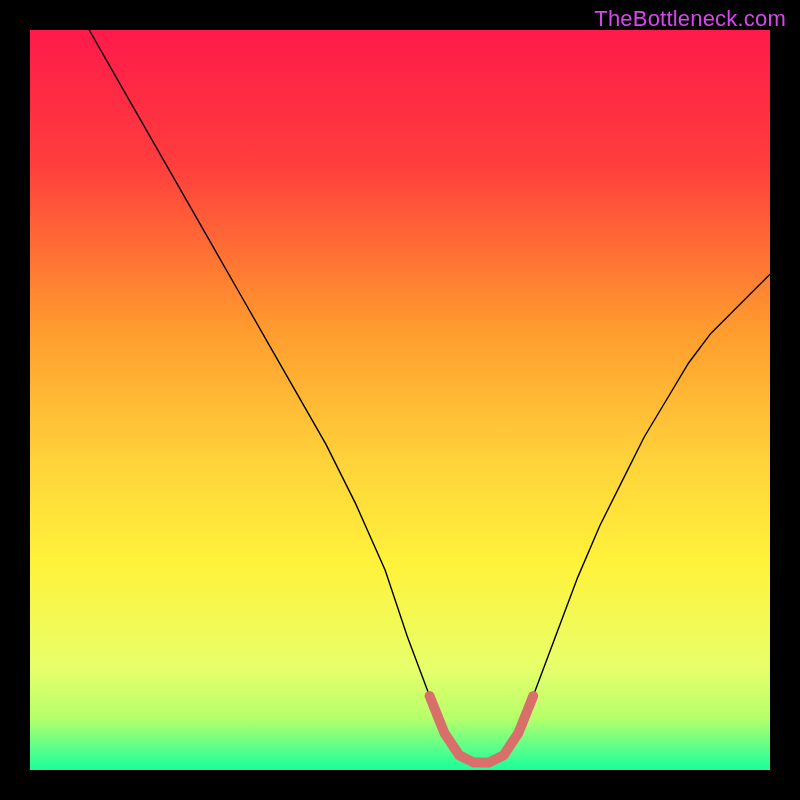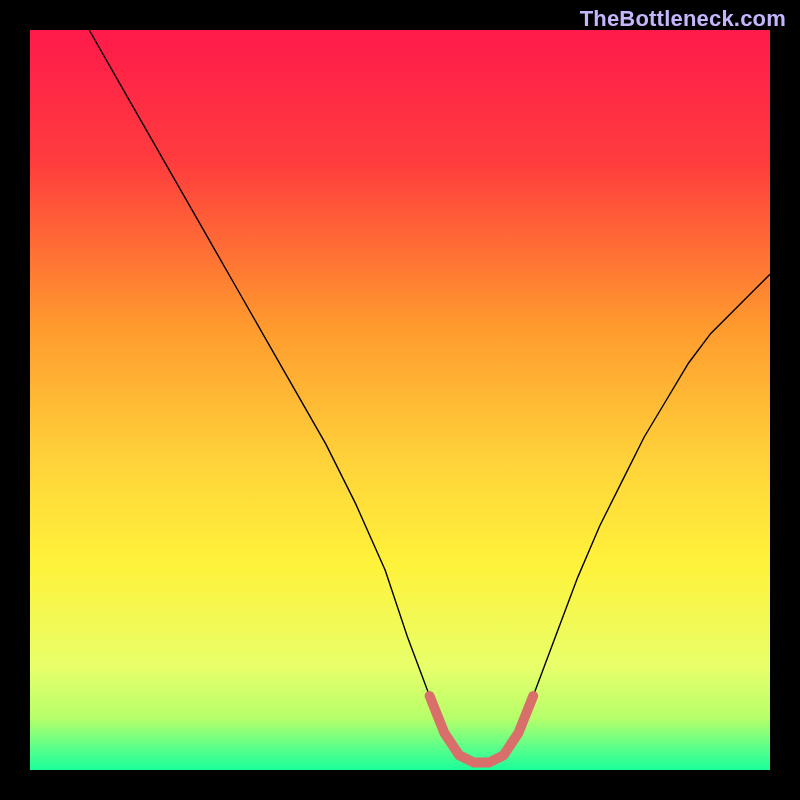--- a/index.html
+++ b/index.html
@@ -22,23 +22,23 @@
     left: 30px;
     top: 30px;
     width: 740px;
     height: 740px;
     overflow: hidden;
   }
   .watermark {
     position: absolute;
     top: 6px;
     right: 14px;
-    color: #c4b5fd;
+    color: #d946ef;
     font-size: 22px;
-    font-weight: 700;
+    font-weight: 400;
     letter-spacing: 0.2px;
     z-index: 10;
     user-select: none;
   }
   svg {
     display: block;
   }
 </style>
 </head>
 <body>

